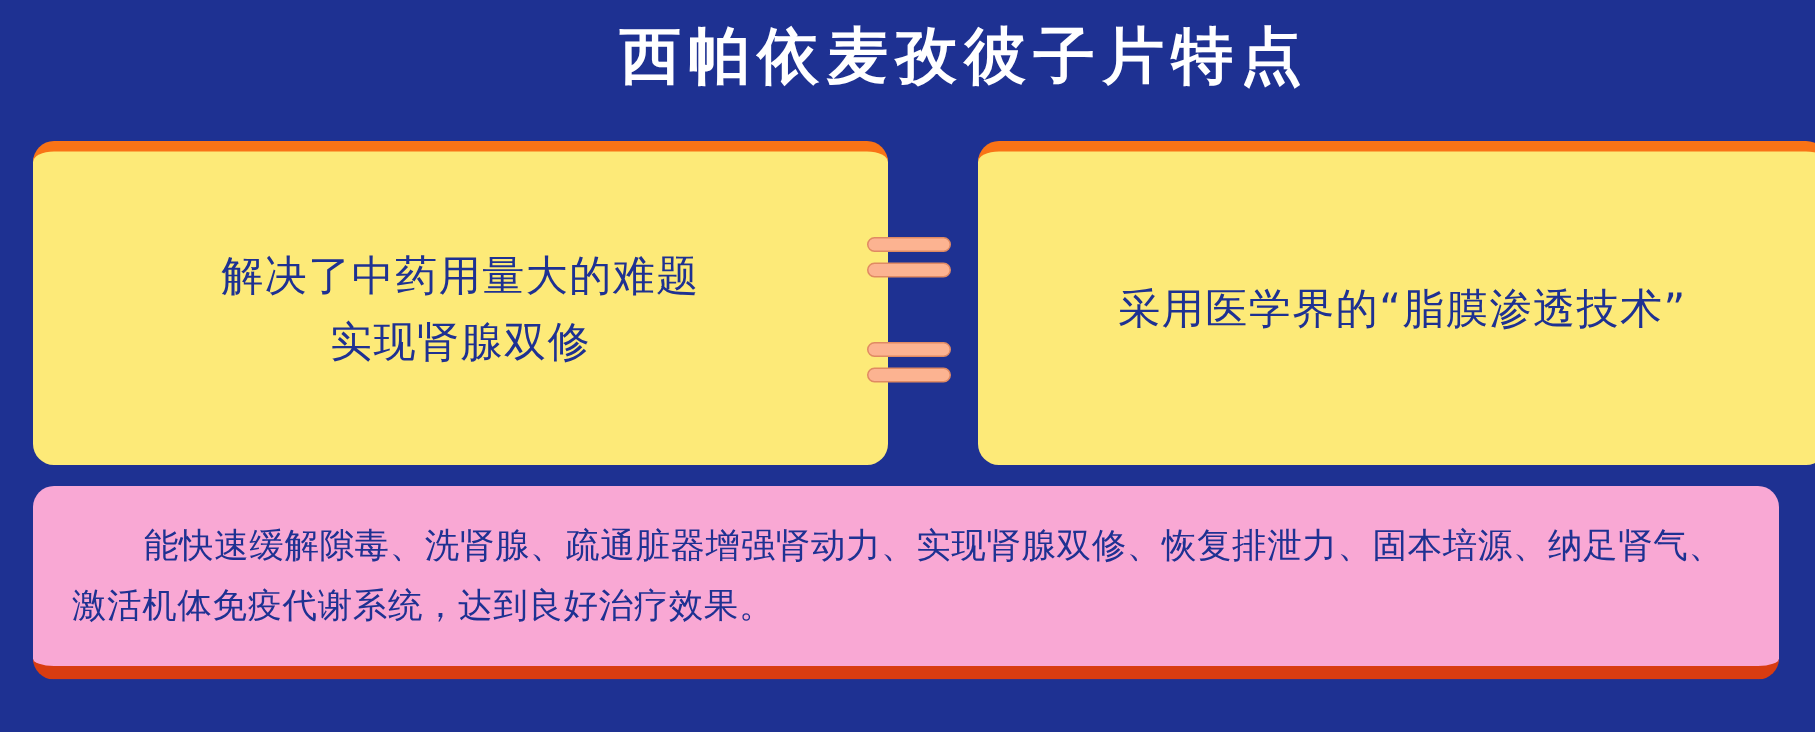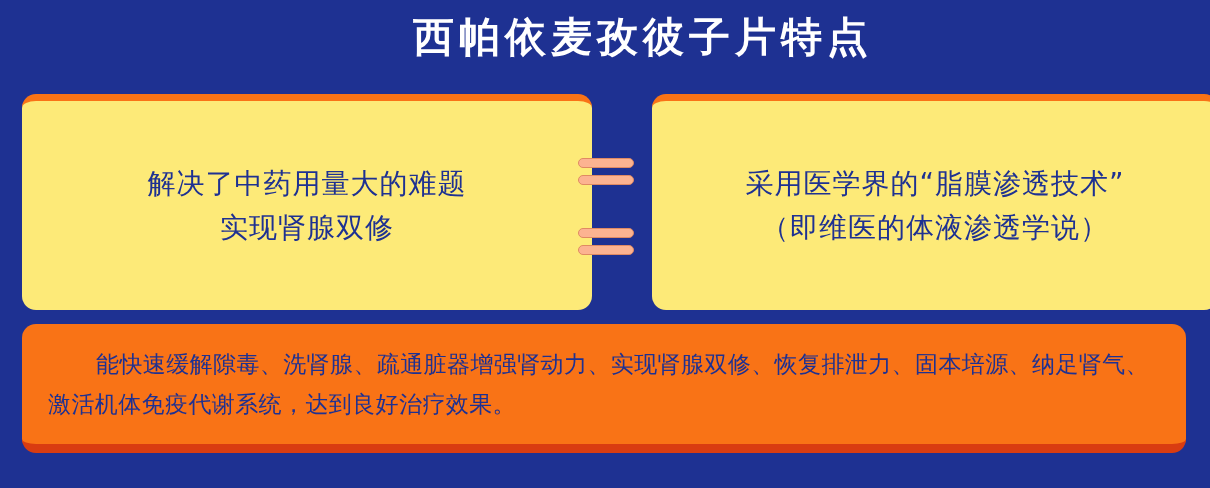--- a/index.html
+++ b/index.html
@@ -89,21 +89,21 @@
     box-sizing: border-box;
   }
 
   
   .bottom-banner {
     position: absolute;
     left: 22px;
     top: 324px;
     width: 1164px;
     height: 129px;
-    background: #f97316;
+    background: #f9a8d4;
     border-bottom: 9px solid #d93c11;
     border-radius: 14px;
     box-sizing: border-box;
     display: flex;
     align-items: center;
     padding: 0 26px;
   }
   .banner-text {
     color: #1e3192;
     font-size: 23px;
@@ -133,20 +133,19 @@
     <div class="stitch-bar"></div>
   </div>
 
   <div class="connector lower">
     <div class="stitch-bar"></div>
     <div class="stitch-bar"></div>
   </div>
 
   <div class="feature-card right">
     <div class="card-line">采用医学界的“脂膜渗透技术”</div>
-    <div class="card-line">（即维医的体液渗透学说）</div>
   </div>
 
 </div>
 
 <div class="bottom-banner">
   <div class="banner-text">能快速缓解隙毒、洗肾腺、疏通脏器增强肾动力、实现肾腺双修、恢复排泄力、固本培源、纳足肾气、激活机体免疫代谢系统，达到良好治疗效果。</div>
 </div>
 
 </body></html>

